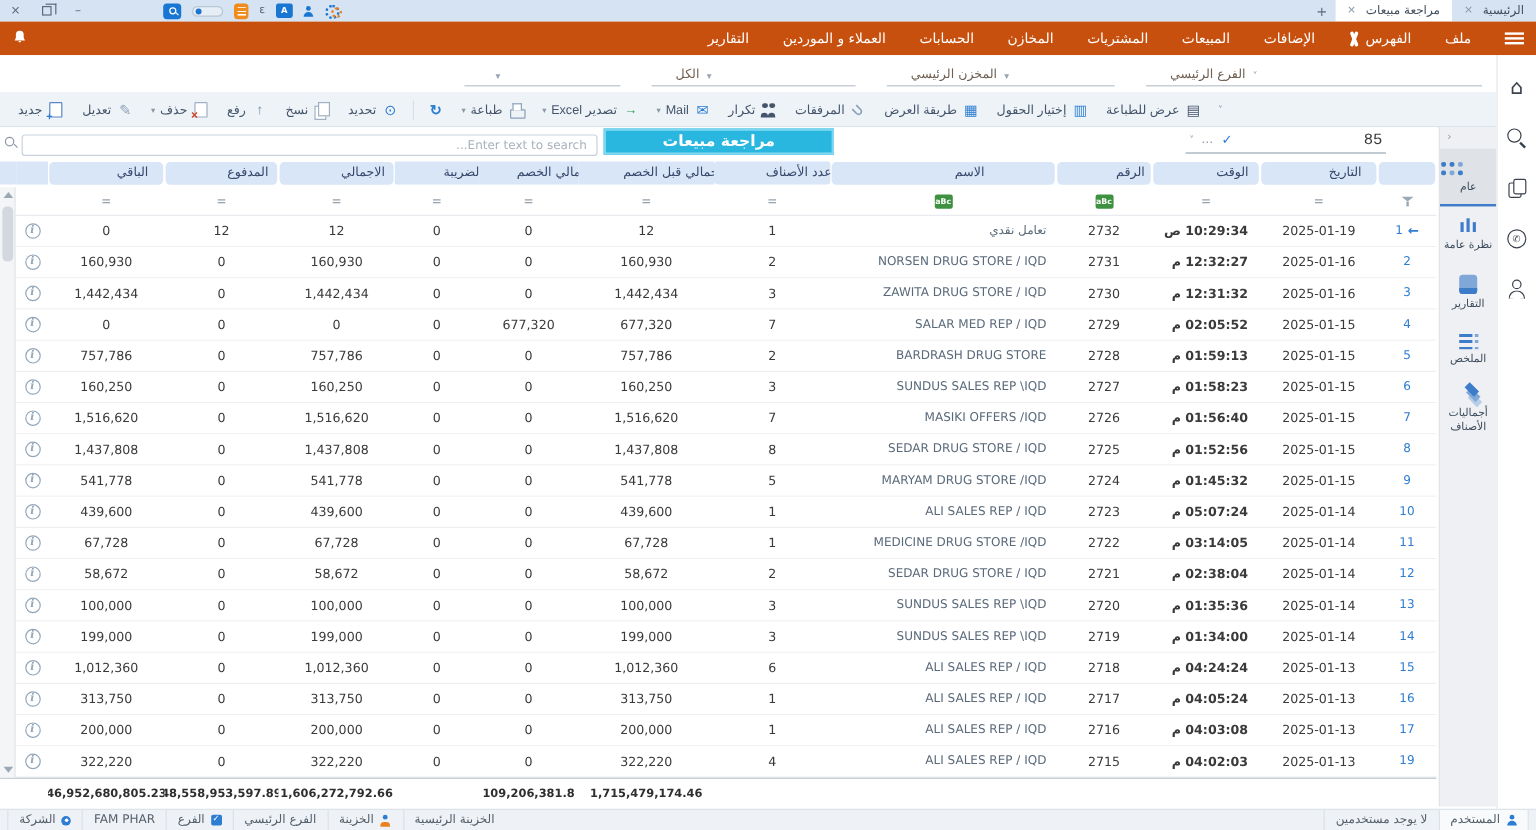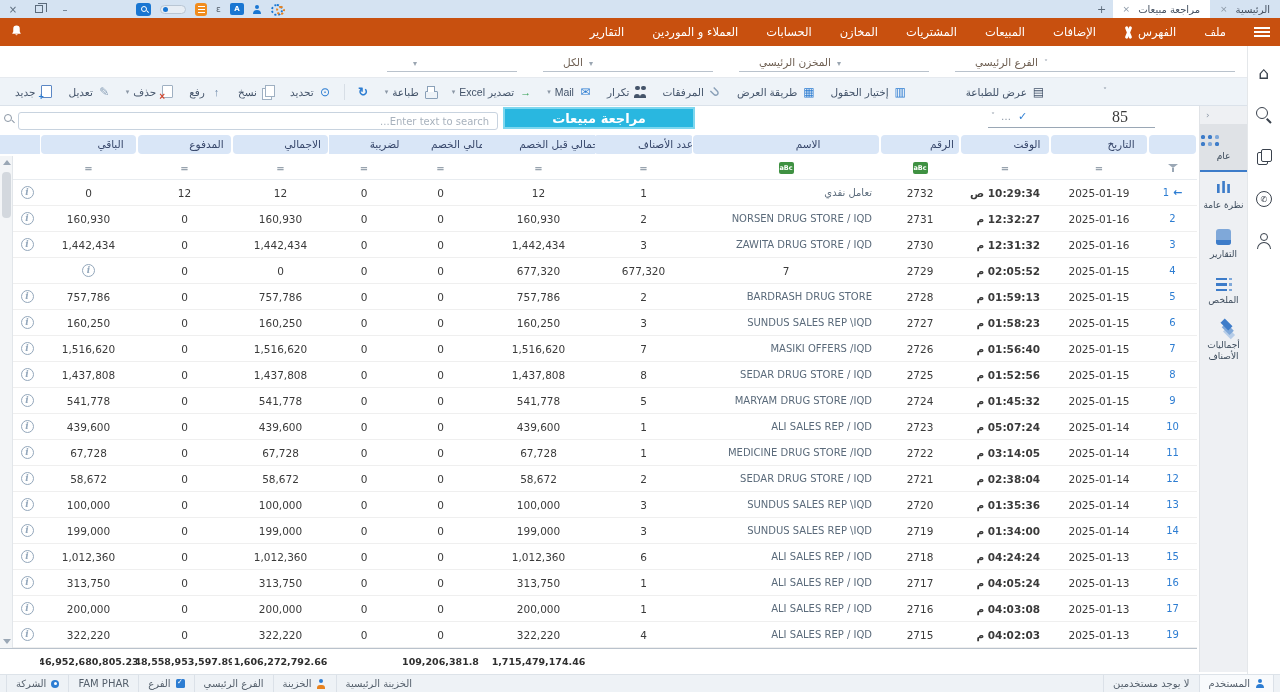--- a/index.html
+++ b/index.html
@@ -70,39 +70,39 @@
   .ti-print::after{content:""; position:absolute; left:4.5px; top:1px; width:6px; height:5px; border:1.3px solid #8aa0b8; border-bottom:none; background:#fff;}
   .ti-excel::before{content:"→"; color:#2e9e4f; font-weight:bold; font-size:11px;}
   .ti-mail::before{content:"✉"; color:#2d7dd2; font-size:12px;}
   .ti-dup::before{content:""; position:absolute; top:1px; left:2px; width:4.5px; height:4.5px; border-radius:50%; background:#44546a; box-shadow:6px 0 0 #44546a;}
   .ti-dup::after{content:""; position:absolute; bottom:1px; left:1px; width:6px; height:4px; border-radius:3px 3px 0 0; background:#44546a; box-shadow:6px 0 0 #44546a;}
   .ti-attach::before{content:"⊂"; color:#8aa0b8; transform:rotate(45deg); font-size:12px; font-weight:bold;}
   .ti-view::before{content:"▦"; color:#2d7dd2;}
   .ti-cols::before{content:"▥"; color:#2d7dd2;}
   .ti-prev::before{content:"▤"; color:#44546a;}
   .tsep { width:1px; height:16px; background:#d7dee6; margin:0 4px; }
-  .tb-left { margin-right:auto; display:flex; flex-direction:row-reverse; align-items:center;gap:44px; }
+  .tb-left { margin-right:auto; display:flex; flex-direction:row-reverse; align-items:center; }
   .chev { color:#8b97a5; font-size:8px; padding:0 6px; }
   
   #pageband { position:absolute; top:106px; left:0; width:1197px; height:26px; background:#fff; }
   #pg-search-icon { position:absolute; left:4px; top:8px; width:8px; height:8px; border:1.4px solid #8b97a5; border-radius:50%;}
   #pg-search-icon::after{content:""; position:absolute; width:4px; height:1.4px; background:#8b97a5; transform:rotate(45deg); right:-4px; bottom:-1px;}
   #search-box { position:absolute; left:18px; top:6px; width:480px; height:18px; border:1px solid #c8d3df; border-radius:3px;
     font-size:10px; color:#9aa5b1; padding:0 8px; direction:rtl; font-family:"DejaVu Sans",sans-serif; background:#fff;}
   #search-box::placeholder{ color:#a8b2bd; }
   #page-title { position:absolute; left:503px; top:1px; width:192px; height:22px; background:#29b7e0;
     border:2px solid #7ed7ef; display:flex; align-items:center; justify-content:center;
     color:#fff; font-size:13px; font-weight:bold; }
   #count-ctl { position:absolute; left:988px; top:0; width:167px; height:22px; border-bottom:1px solid #9aa7b5;
     display:flex; align-items:center; gap:6px; padding:0 3px; font-size:10px; }
   #count-ctl .cv { color:#9aa5b1; font-size:8px; }
   #count-ctl .dots { color:#8b97a5; letter-spacing:1px; }
   #count-ctl .chk { color:#2d7dd2; font-weight:bold; font-size:11px; }
-  #count-val { margin-left:auto; border:none; width:40px; font-size:16px; color:#3a3a3a;
-    font-family:Liberation Serif, serif; background:transparent; }
+  #count-val { margin-left:auto; border:none; width:40px; text-align:right; font-size:13px; color:#3a3a3a;
+    font-family:Liberation Mono, monospace; background:transparent; }
   
   :root { --cols: 49px 98px 90px 80px 188px 97px 113px 83px 70px 97px 95px 97px 26px 14px; }
   #grid { position:absolute; top:132px; left:0; width:1197px; }
   .g-row { display:grid; grid-template-columns:var(--cols); direction:rtl; }
   .g-row.head { height:24px; }
   .g-row.flt { height:24px; border-bottom:1px solid #e8ecf0; }
   .g-row.body { height:26px; border-bottom:1px solid #efefef; background:#fff; }
   .cell { display:flex; align-items:center; justify-content:center; font-size:10.5px; color:#3a3a3a; overflow:hidden; direction:rtl;}
   .pill { margin:2px 1px; background:#d9e6f7; border-radius:4px; color:#37476b; font-size:10.5px;
     display:flex; align-items:center; justify-content:center; flex:1; height:19px; white-space:nowrap;padding-left:44px; }
@@ -496,20 +496,21 @@
         </div>
     <div class="cell"></div>
   </div>
       <div class="g-row body">
     <div class="cell c-n">
           <span>4</span>
         </div>
     <div class="cell">2025-01-15</div>
     <div class="cell c-time">02:05:52 م</div>
     <div class="cell">2729</div>
+    <div class="cell c-name">SALAR MED REP / IQD</div>
     <div class="cell">7</div>
     <div class="cell">677,320</div>
     <div class="cell">677,320</div>
     <div class="cell">0</div>
     <div class="cell">0</div>
     <div class="cell">0</div>
     <div class="cell">0</div>
     <div class="cell">
           <span class="info"></span>
         </div>

